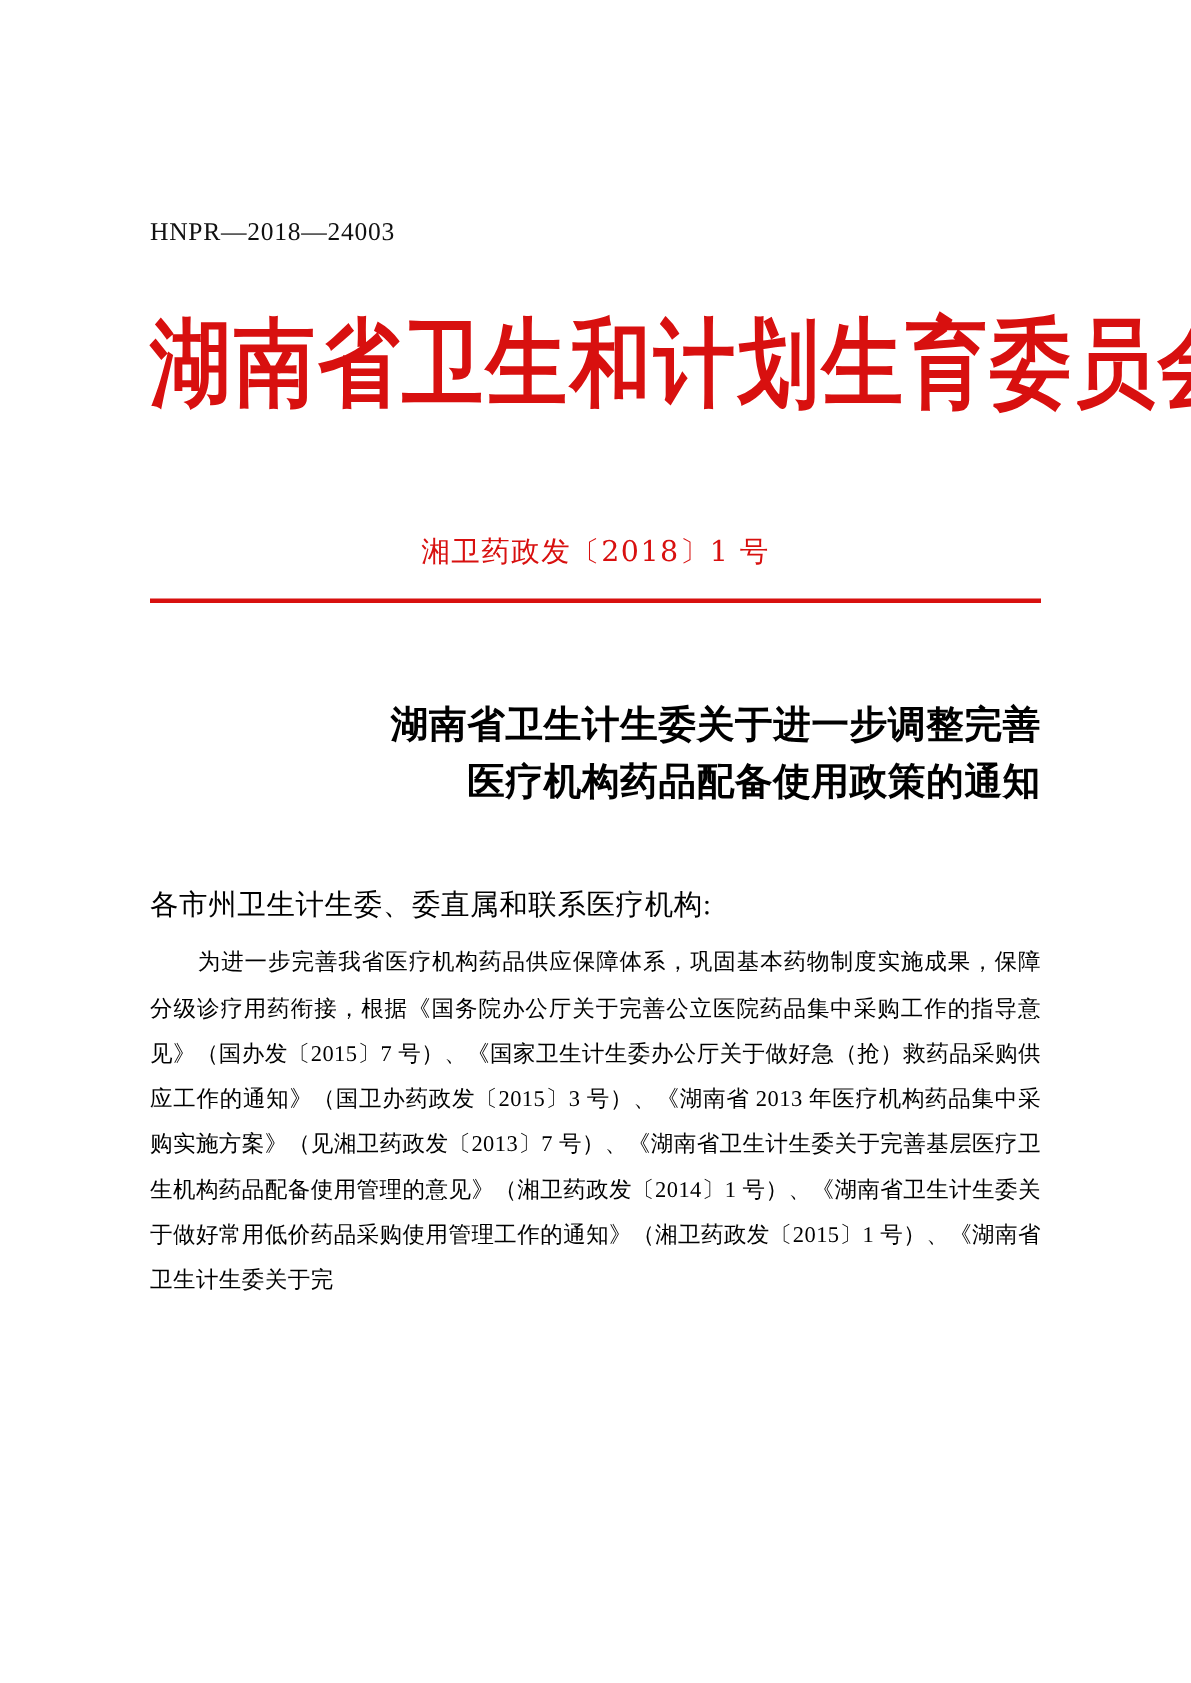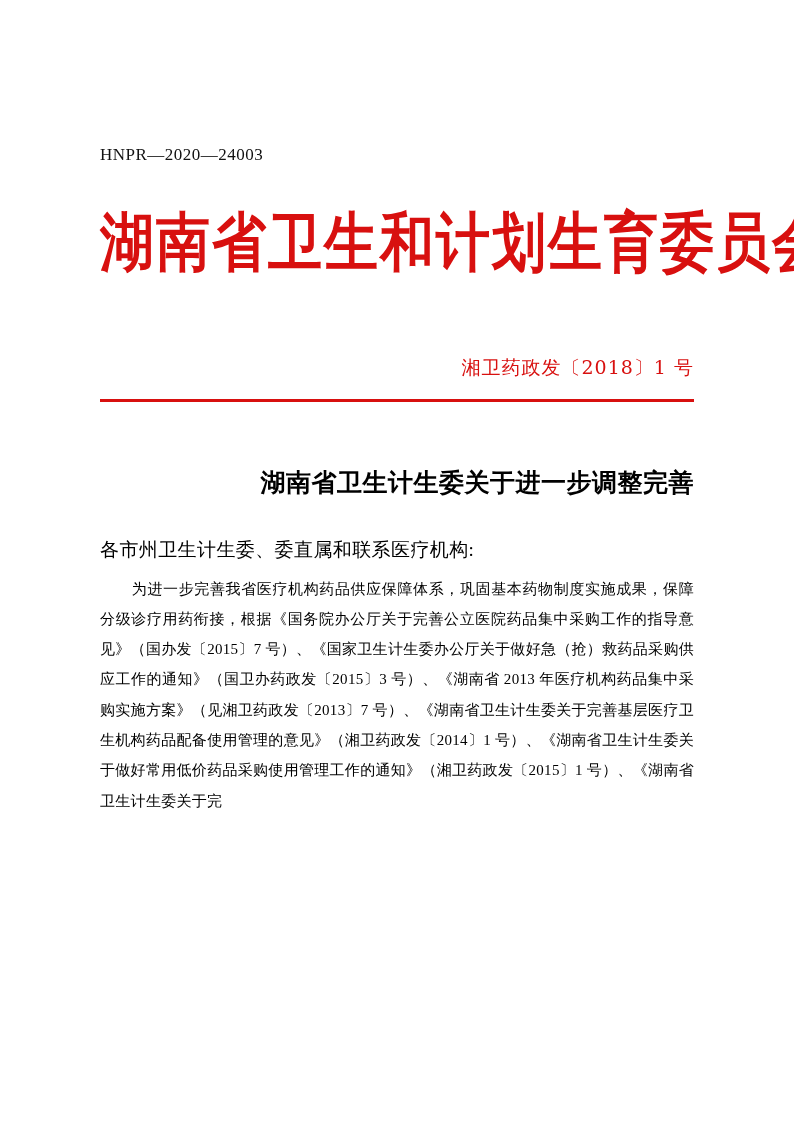--- a/index.html
+++ b/index.html
@@ -37,21 +37,21 @@
     font-weight: bold;
     font-size: 54px;
     line-height: 1.15;
     letter-spacing: 2px;
     white-space: nowrap;
     transform: scaleY(1.18);
     transform-origin: center top;
   }
   .issue-number {
     margin-top: 88px;
-    text-align: right;
+    text-align: center;
     color: #d8100f;
     font-size: 19px;
     font-family: "DejaVu Serif", "Liberation Serif", serif;
     letter-spacing: 1px;
   }
   .red-rule {
     margin-top: 18px;
     height: 2.5px;
     background: #d8100f;
     width: 100%;
@@ -59,21 +59,21 @@
   .doc-title {
     margin-top: 62px;
     text-align: right;
     font-size: 25px;
     font-weight: bold;
     line-height: 1.55;
     font-family: "DejaVu Serif", "Liberation Serif", serif;
     letter-spacing: 0.5px;
   }
   .salutation {
-    margin-top: 31px;
+    margin-top: 46px;
     font-size: 19px;
     line-height: 1.8;
     letter-spacing: 0.4px;
   }
   .body-text {
     margin-top: 6px;
     font-size: 15px;
     line-height: 2.02;
     text-align: justify;
     text-justify: inter-ideograph;
@@ -82,29 +82,30 @@
   .body-text .indent {
     display: inline-block;
     width: 2.1em;
   }
 </style>
 </head>
 <body>
 
 <div class="page">
 
-  <div class="doc-number">HNPR—2020—24003</div>
+  <div class="doc-number">HNPR—2018—24003</div>
 
   <div class="masthead">湖南省卫生和计划生育委员会文件</div>
 
   <div class="issue-number">湘卫药政发〔2018〕1 号</div>
 
   <div class="red-rule"></div>
 
   <div class="doc-title">
     <div>湖南省卫生计生委关于进一步调整完善</div>
+    <div>医疗机构药品配备使用政策的通知</div>
   </div>
 
   <div class="salutation">各市州卫生计生委、委直属和联系医疗机构:</div>
 
   <div class="body-text"><span class="indent"></span><span>为进一步完善我省医疗机构药品供应保障体系，巩固基本药物制度实施成果，保障分级诊疗用药衔接，根据《国务院办公厅关于完善公立医院药品集中采购工作的指导意见》（国办发〔2015〕7 号）、《国家卫生计生委办公厅关于做好急（抢）救药品采购供应工作的通知》（国卫办药政发〔2015〕3 号）、《湖南省 2013 年医疗机构药品集中采购实施方案》（见湘卫药政发〔2013〕7 号）、《湖南省卫生计生委关于完善基层医疗卫生机构药品配备使用管理的意见》（湘卫药政发〔2014〕1 号）、《湖南省卫生计生委关于做好常用低价药品采购使用管理工作的通知》（湘卫药政发〔2015〕1 号）、《湖南省卫生计生委关于完</span></div>
 
 </div>
 
 </body></html>

